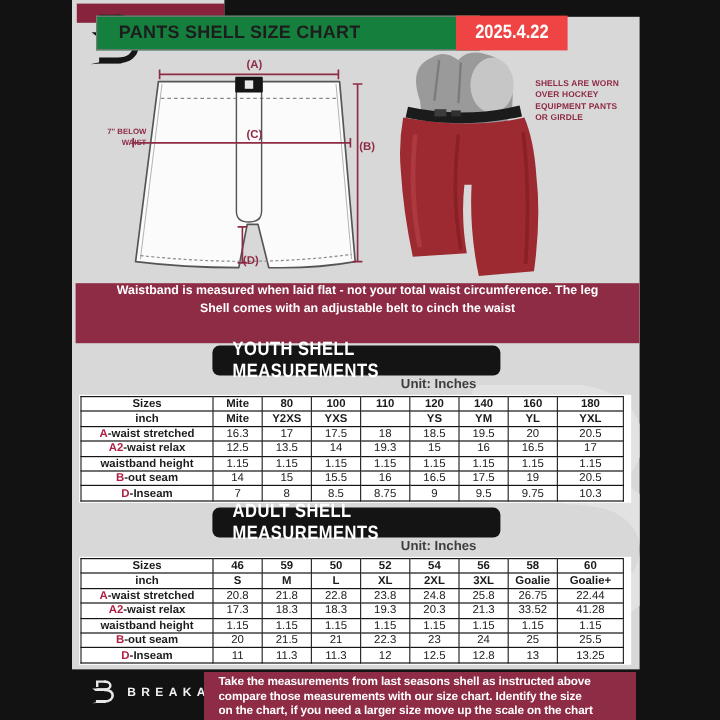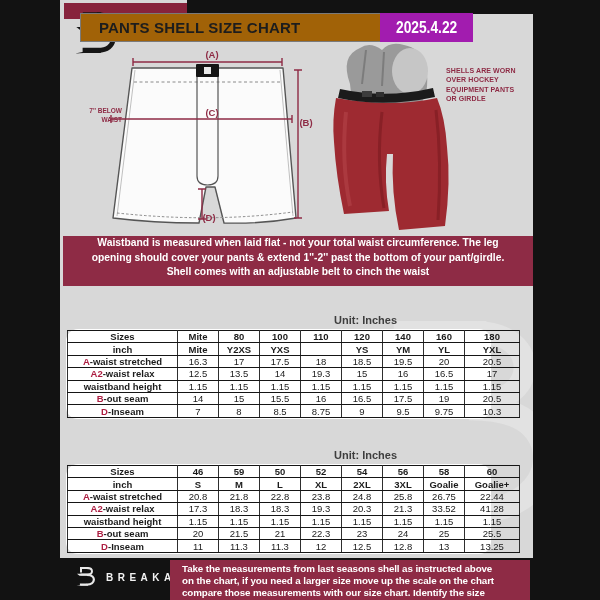--- a/index.html
+++ b/index.html
@@ -6,23 +6,23 @@
   body{
     width:600px;height:600px;position:relative;overflow:hidden;
     background:#121212;
     font-family:"Liberation Sans", sans-serif;
   }
   
   .page{position:absolute;left:60px;top:0;width:473px;height:558px;background:#d8d8d8;overflow:hidden;}
   
   .top-maroon-strip{position:absolute;left:4px;top:3px;width:123px;height:16px;background:#87233c;}
   .top-black-strip{position:absolute;left:187px;top:0;width:413px;height:14px;background:#121212;}
-  .title-bar{position:absolute;left:80px;top:13px;width:300px;height:27px;background:#a16207;border:1px solid #7a7a7a;
+  .title-bar{position:absolute;left:80px;top:13px;width:300px;height:27px;background:#15803d;border:1px solid #7a7a7a;
     line-height:27px;padding-left:18px;font-size:15px;font-weight:bold;color:#1d1d1d;letter-spacing:.2px;box-sizing:content-box;}
-  .date-box{position:absolute;left:380px;top:13px;width:93px;height:29px;background:#a21caf;color:#fff;
+  .date-box{position:absolute;left:380px;top:13px;width:93px;height:29px;background:#ef4444;color:#fff;
     display:flex;align-items:center;justify-content:center;font-size:16px;font-weight:bold;}
   .condense{display:inline-block;transform:scaleX(.86);}
   .logo-head{position:absolute;left:14px;top:8px;}
   .logo-mark path{fill:none;stroke-linecap:square;}
   
   .shorts-svg{position:absolute;left:45px;top:46px;}
   .photo-svg{position:absolute;left:272px;top:40px;}
   .diag-label{position:absolute;width:30px;text-align:center;font-size:9.5px;font-weight:bold;color:#8e2b45;}
   .waist-note{position:absolute;left:20px;top:106px;width:42px;text-align:right;
     font-size:6.5px;font-weight:bold;color:#8e2b45;line-height:9px;}
@@ -32,21 +32,21 @@
   .band{position:absolute;left:3px;top:236px;width:470px;height:50px;background:#8e2b45;
     color:#fff;font-weight:bold;font-size:10.3px;line-height:14.6px;text-align:center;
     padding-top:0;box-sizing:border-box;z-index:2;}
   .band div{white-space:nowrap;}
   
   .pill{position:absolute;left:117px;width:240px;height:25px;background:#141414;border-radius:6px;
     color:#fff;display:flex;align-items:center;justify-content:center;font-size:16px;font-weight:bold;
     letter-spacing:.5px;z-index:2;}
   .unit{position:absolute;left:137px;width:200px;text-align:right;font-size:11px;font-weight:bold;color:#3e3e3e;z-index:2;}
   
-  .twrap{position:absolute;left:6px;width:425px;background:#fff;padding:1px 0 1px 1px;z-index:2;box-sizing:border-box;border-radius:12px;}
+  .twrap{position:absolute;left:6px;width:460px;background:#fff;padding:1px 0 1px 1px;z-index:2;box-sizing:border-box;}
   table.meas{border-collapse:collapse;table-layout:fixed;width:452px;}
   table.meas td{border-left:1px solid #2e2e2e;border-right:1px solid #2e2e2e;
     border-top:1.4px solid #151515;border-bottom:1.4px solid #151515;
     height:11.4px;line-height:11px;font-size:9.5px;text-align:center;color:#1b1b1b;
     padding:0;overflow:hidden;white-space:nowrap;}
   table.meas td.lbl{font-weight:bold;}
   table.meas td.b{font-weight:bold;}
   .redltr{color:#ad1e42;}
   
   .watermark{position:absolute;left:290px;top:292px;z-index:0;opacity:1;}
@@ -114,34 +114,36 @@
   </svg>
   <div class="photo-caption">
     <div>SHELLS ARE WORN</div>
     <div>OVER HOCKEY</div>
     <div>EQUIPMENT PANTS</div>
     <div>OR GIRDLE</div>
   </div>
 
   <div class="band">
     <div>Waistband is measured when laid flat - not your total waist circumference. The leg</div>
-    <div>opening should cover your pants &amp; extend 1''-2'' past the bottom of your pant/girdle.</div>
     <div>Shell comes with an adjustable belt to cinch the waist</div>
   </div>
 
   <div class="watermark">
     <svg class="logo-mark" width="240" height="276" viewBox="0 0 44 48">
       <path d="M10 13 L10 6 L23 6" stroke="#e2e2e2" stroke-width="4"></path>
       <path d="M23 6 C35 6 35 19 23 19 L11 19" stroke="#e2e2e2" stroke-width="4"></path>
       <polygon points="2,17.5 25,17.5 25,21.5 7,21.5" fill="#e2e2e2"></polygon>
       <path d="M24 20 C40 20 40 39 22 39 L10 39" stroke="#e2e2e2" stroke-width="4.4"></path>
       <polygon points="1,42 22,37.5 25,41.5 9,41.5" fill="#e2e2e2"></polygon>
     </svg>
   </div>
 
+  <div class="pill" style="top:288px;">
+    <span class="condense">YOUTH SHELL MEASUREMENTS</span>
+  </div>
   <div class="unit" style="top:314px;">Unit: Inches</div>
   <div class="twrap" style="top:329px;">
     <table class="meas">
       <colgroup>
         <col style="width:110px">
           <col style="width:41px">
           <col style="width:41px">
           <col style="width:41px">
         <col style="width:41px">
           <col style="width:41px">
@@ -224,20 +226,23 @@
             <td class="val">8.75</td>
             <td class="val">9</td>
             <td class="val">9.5</td>
             <td class="val">9.75</td>
             <td class="val">10.3</td>
           </tr>
         </tbody>
     </table>
   </div>
 
+  <div class="pill" style="top:423px;">
+    <span class="condense">ADULT SHELL MEASUREMENTS</span>
+  </div>
   <div class="unit" style="top:449px;">Unit: Inches</div>
   <div class="twrap" style="top:464px;">
     <table class="meas">
       <colgroup>
         <col style="width:110px">
           <col style="width:41px">
           <col style="width:41px">
           <col style="width:41px">
         <col style="width:41px">
           <col style="width:41px">
@@ -341,16 +346,16 @@
       <path d="M10 13 L10 6 L23 6" stroke="#e8e8e8" stroke-width="4"></path>
       <path d="M23 6 C35 6 35 19 23 19 L11 19" stroke="#e8e8e8" stroke-width="4"></path>
       <polygon points="2,17.5 25,17.5 25,21.5 7,21.5" fill="#e8e8e8"></polygon>
       <path d="M24 20 C40 20 40 39 22 39 L10 39" stroke="#e8e8e8" stroke-width="4.4"></path>
       <polygon points="1,42 22,37.5 25,41.5 9,41.5" fill="#e8e8e8"></polygon>
     </svg>
   </div>
   <div class="brand-text">BREAKAWAY</div>
   <div class="footer-note">
     <div>Take the measurements from last seasons shell as instructed above</div>
+    <div>compare those measurements with our size chart. Identify the size</div>
     <div>on the chart, if you need a larger size move up the scale on the chart</div>
-    <div>compare those measurements with our size chart. Identify the size</div>
   </div>
 </div>
 
 </body></html>

